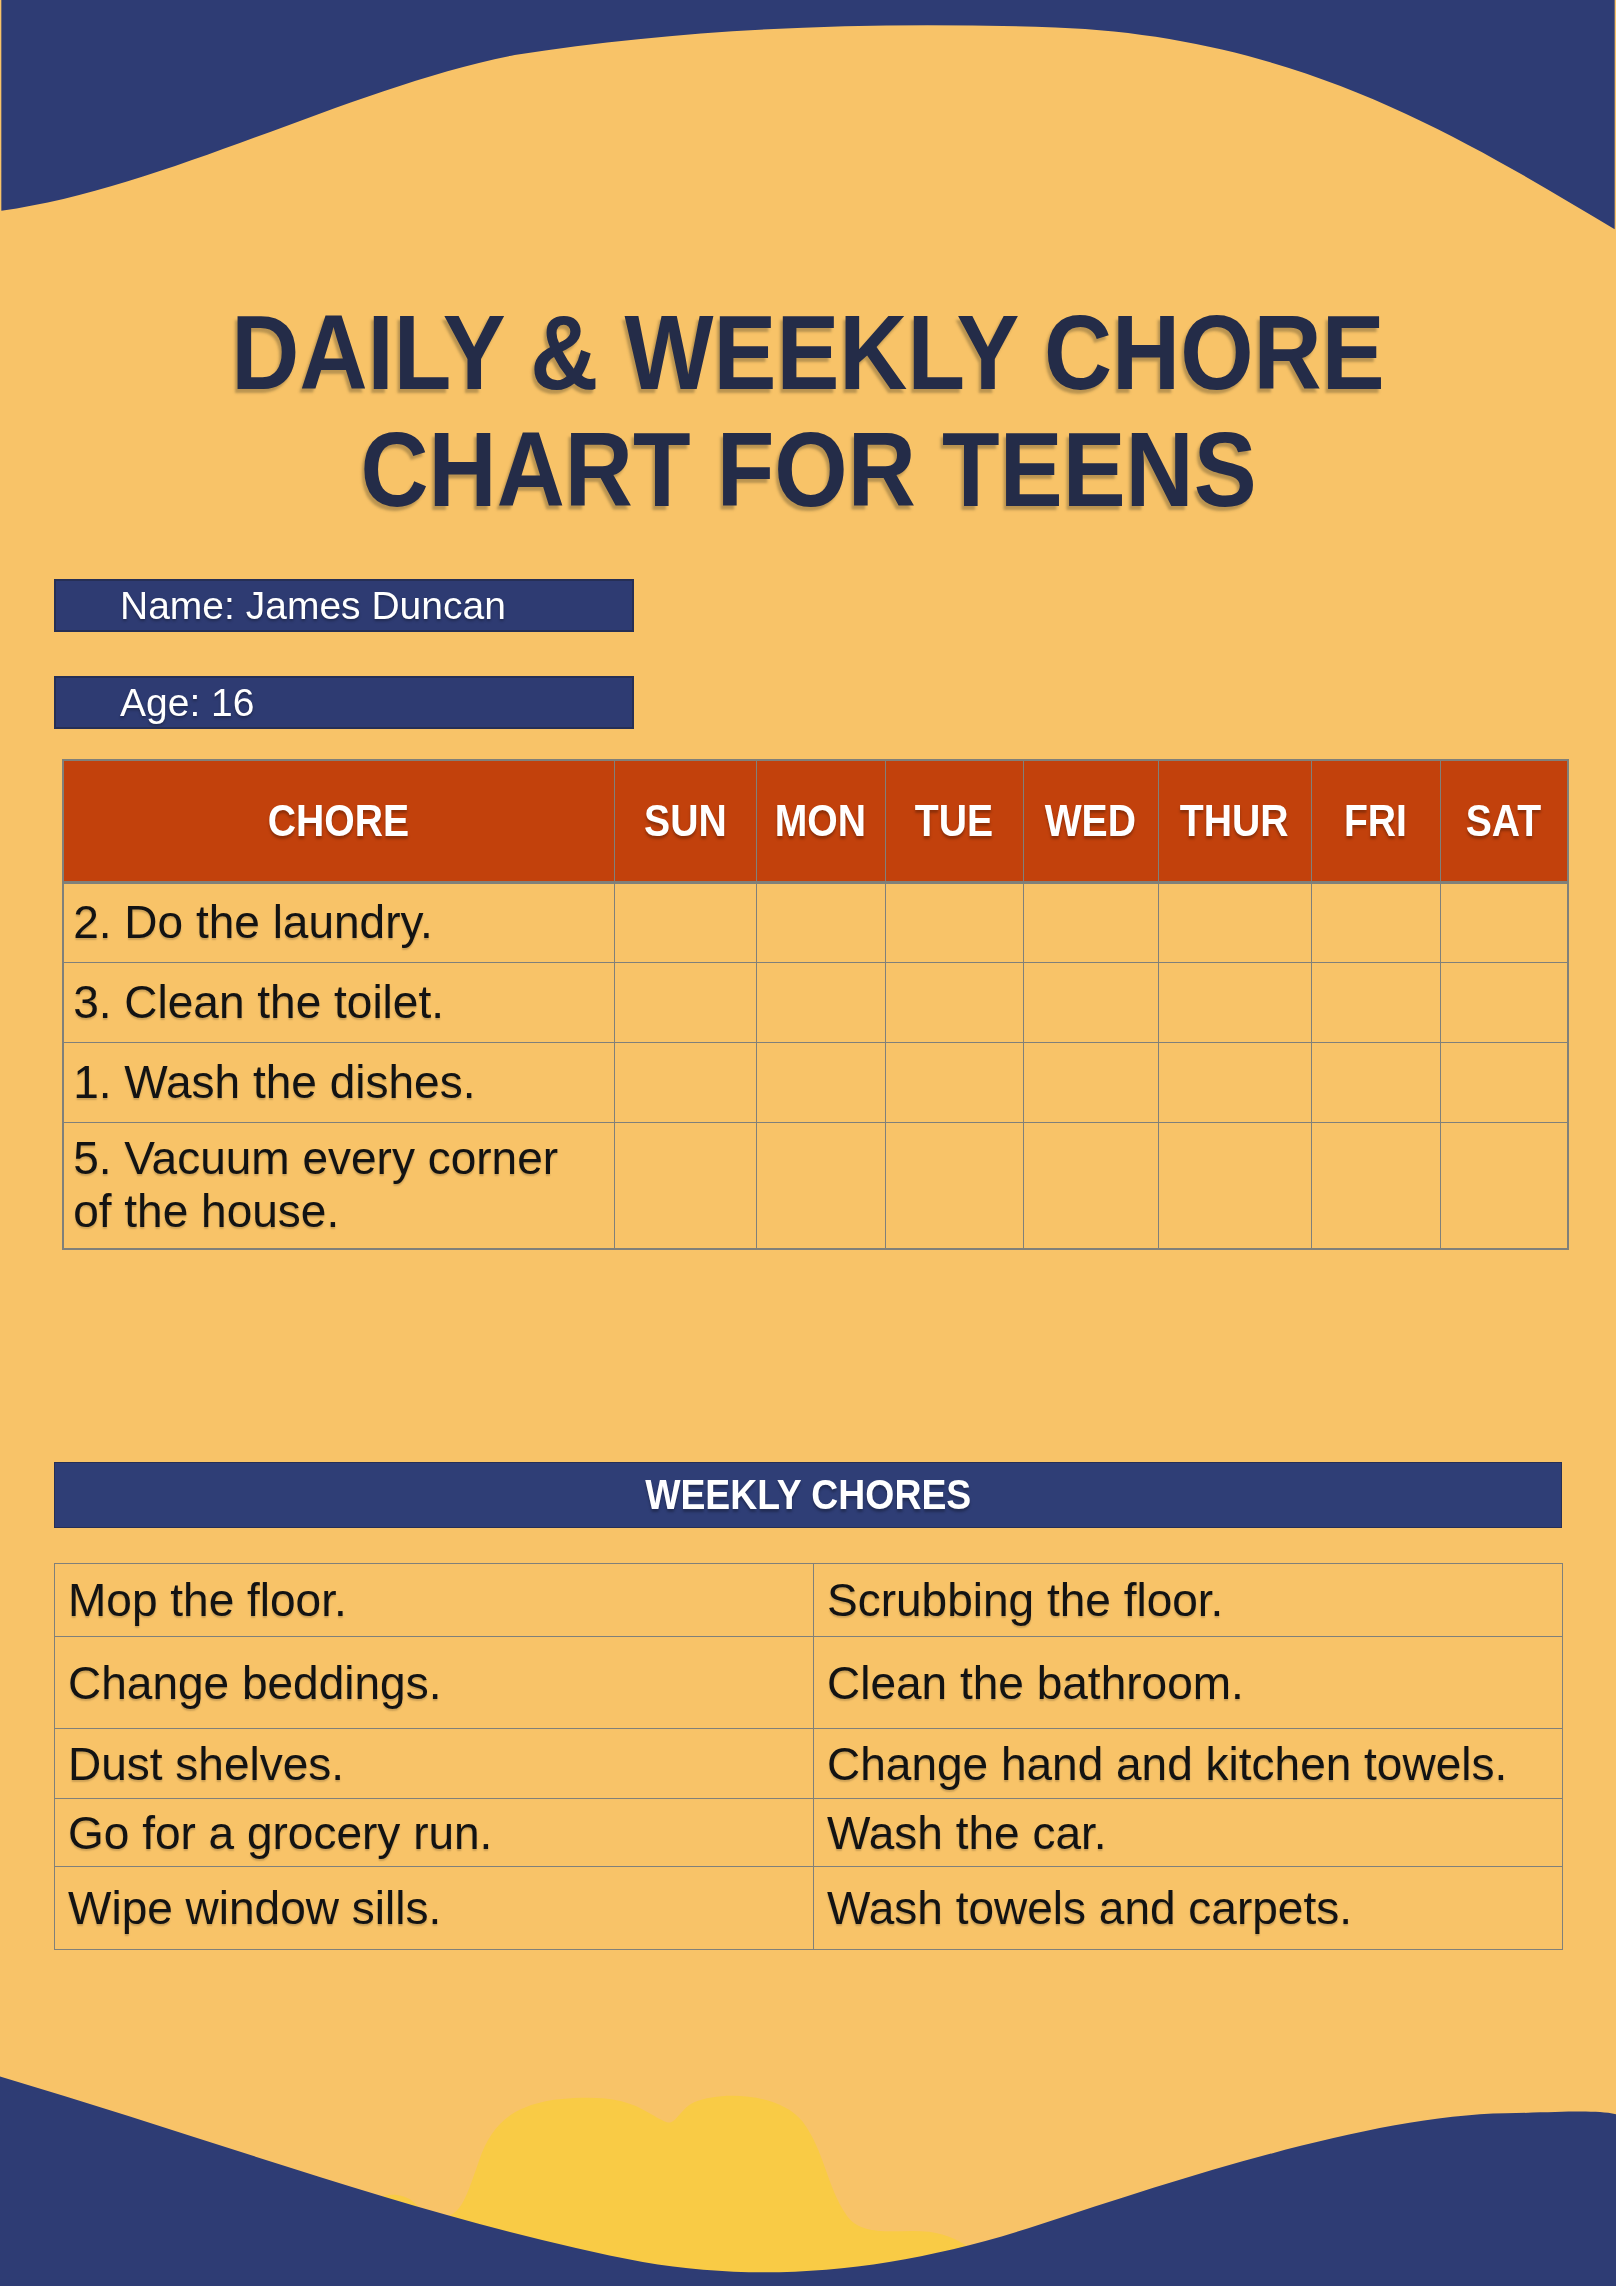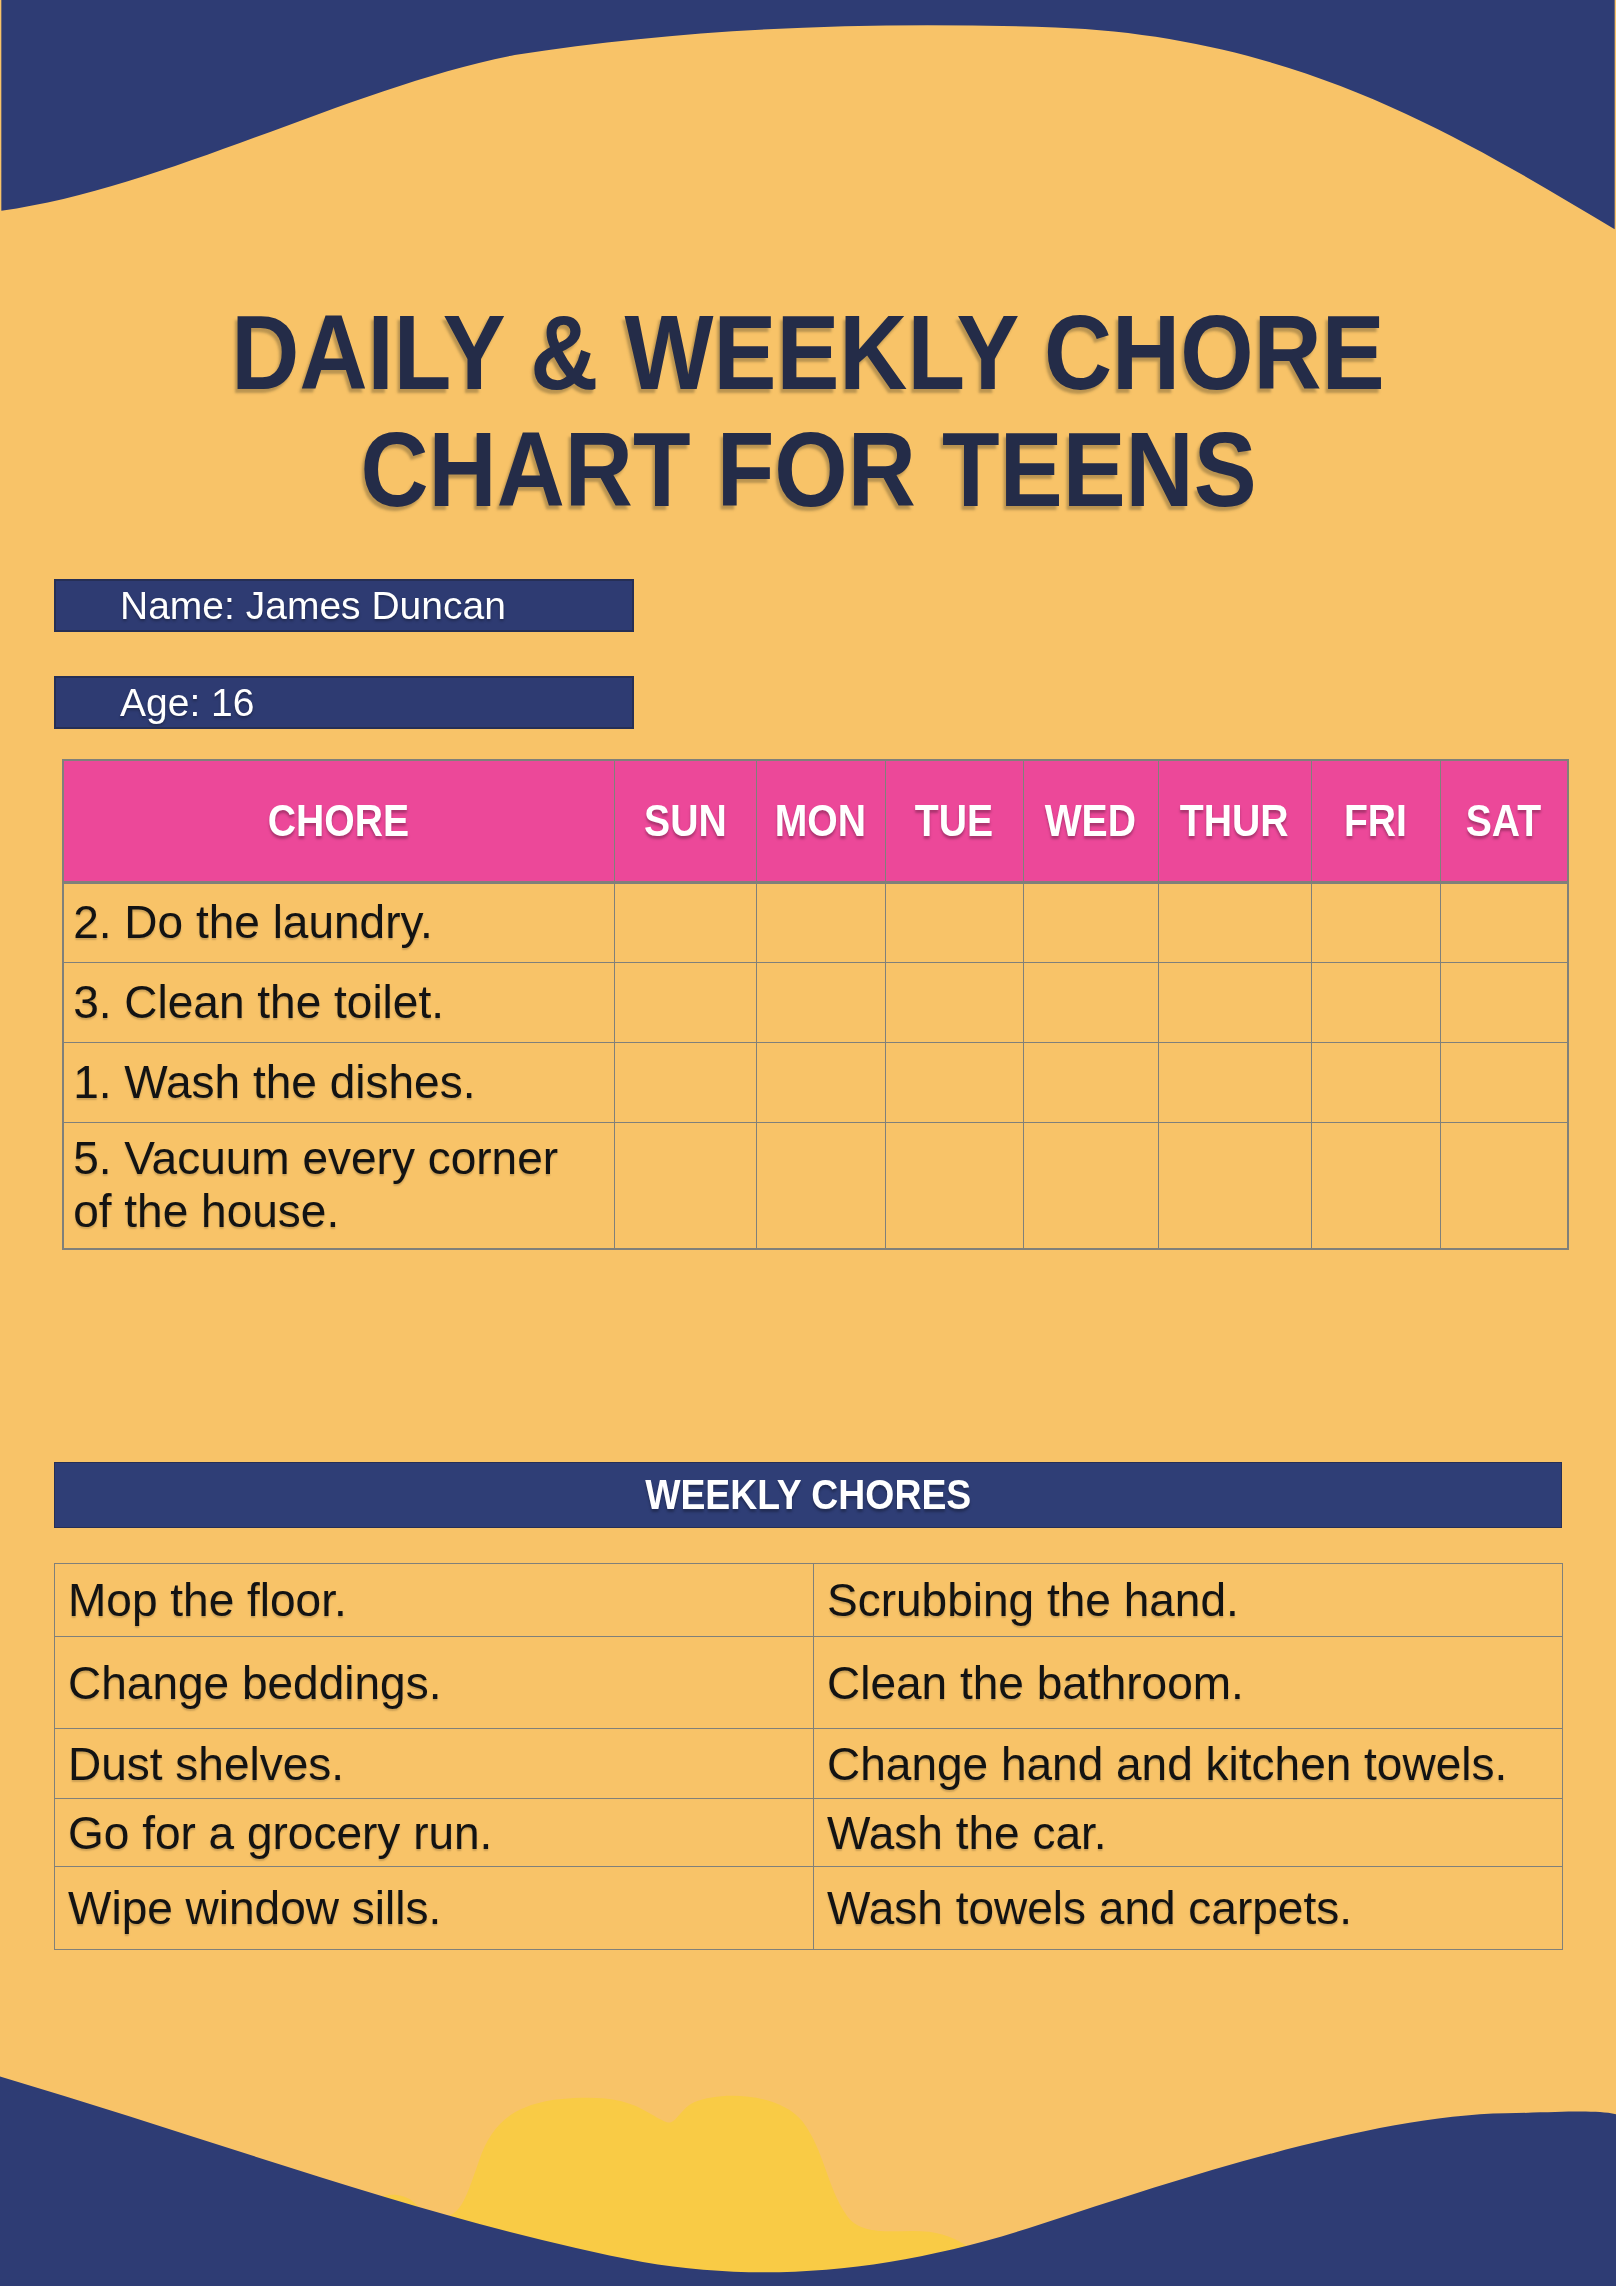--- a/index.html
+++ b/index.html
@@ -34,21 +34,21 @@
   #name-bar{top:579px;}
   #age-bar{top:676px;}
 
   
   table{border-collapse:collapse;table-layout:fixed;}
   #daily-table{
     position:absolute;left:62px;top:759px;width:1504px;
     border:2.8px solid #80807A;
   }
   #daily-table th{
-    background:#ec4899;color:#FFFFFF;
+    background:#c2410c;color:#FFFFFF;
     border:1.8px solid #80807A;border-bottom:3.7px solid #80807A;
     font-size:44px;font-weight:bold;text-align:center;vertical-align:middle;
     text-shadow:0 2.8px 2.8px rgba(0,0,0,.28);
     padding:0;
   }
   #daily-table thead tr{height:122px;}
   #daily-table tbody tr{height:80px;}
   #daily-table tbody tr:last-child{height:127px;}
   #daily-table td{
     border:1.8px solid #80807A;vertical-align:middle;padding:0;
@@ -186,21 +186,21 @@
   </div>
 
   <table id="weekly-table">
     <colgroup>
         <col style="width:759px">
         <col style="width:749px">
       </colgroup>
     <tbody>
       <tr>
         <td>Mop the floor.</td>
-        <td>Scrubbing the hand.</td>
+        <td>Scrubbing the floor.</td>
       </tr>
       <tr>
         <td>Change beddings.</td>
         <td>Clean the bathroom.</td>
       </tr>
       <tr>
         <td>Dust shelves.</td>
         <td>Change hand and kitchen towels.</td>
       </tr>
       <tr>

